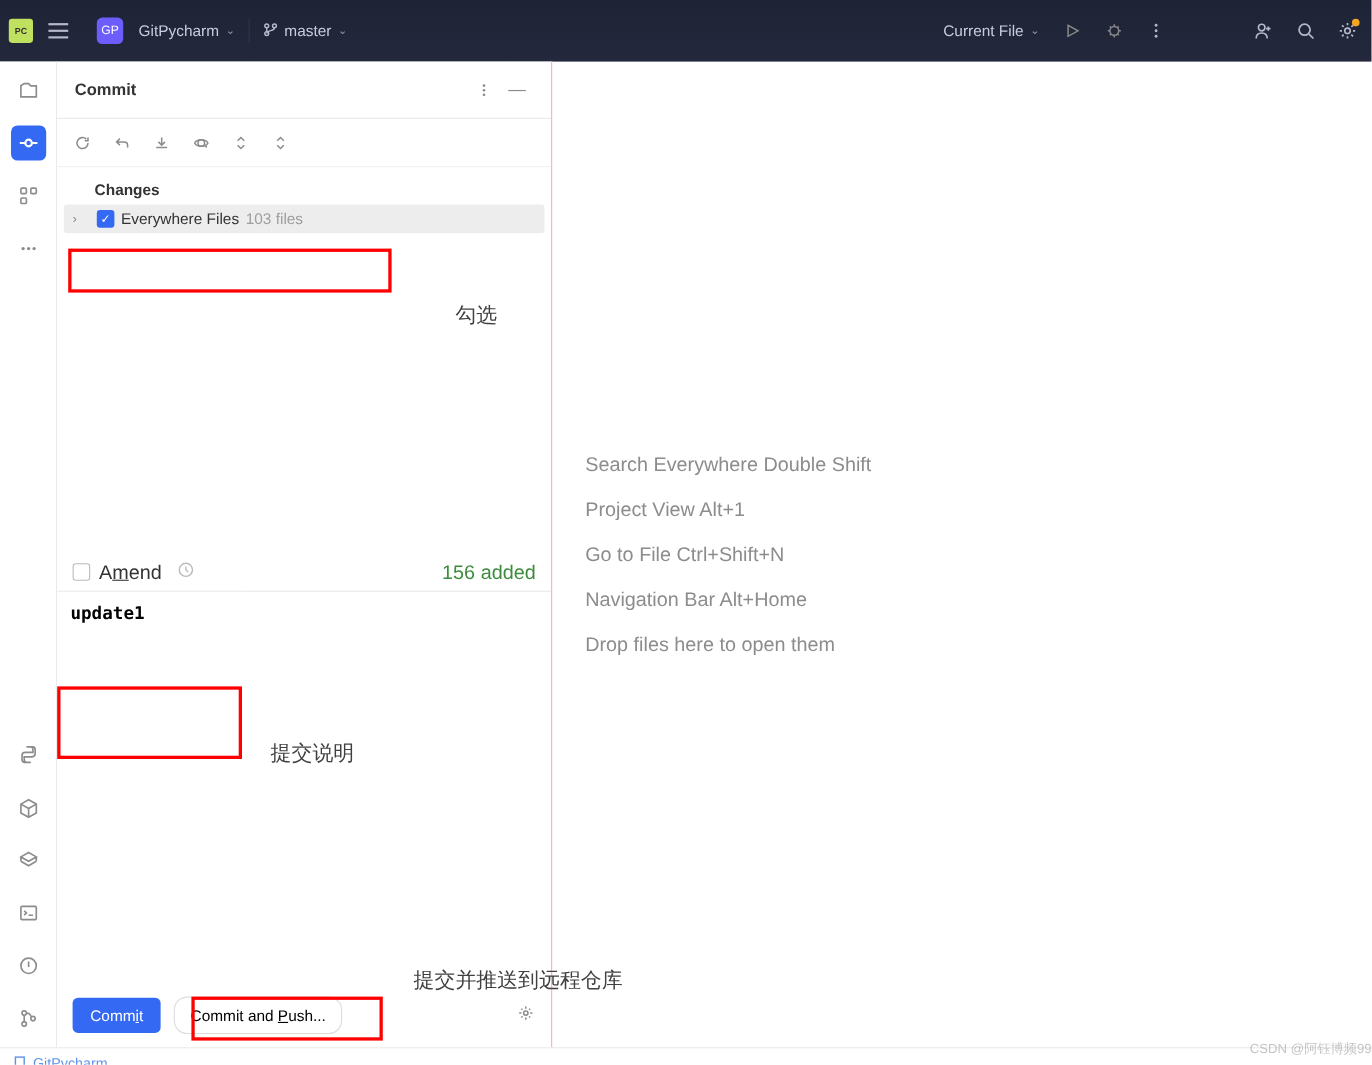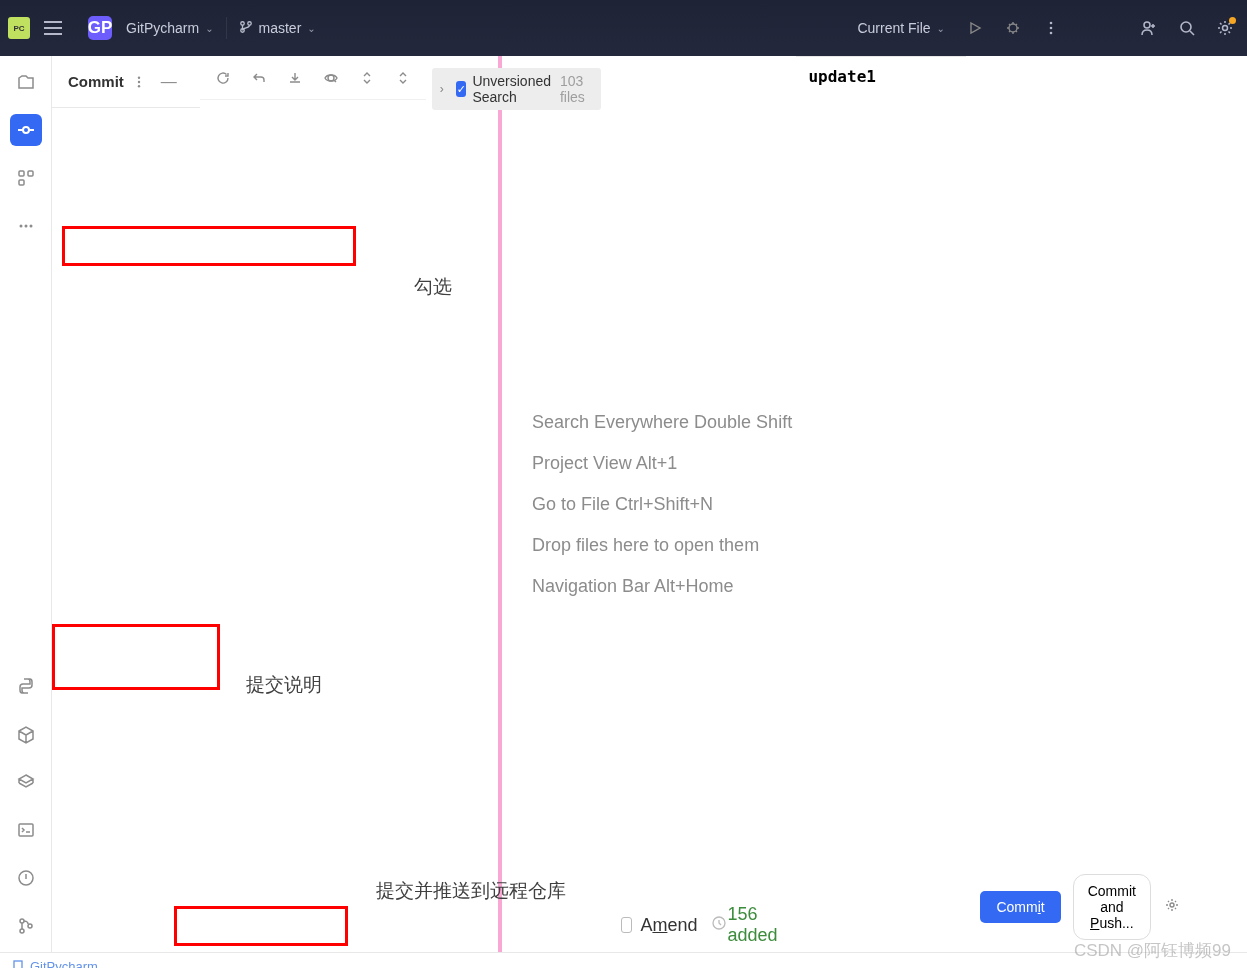--- a/index.html
+++ b/index.html
@@ -2,38 +2,38 @@
 <html><head>
 <meta charset="utf-8">
 <style>
 * { box-sizing: border-box; margin: 0; padding: 0; font-family: -apple-system, BlinkMacSystemFont, "Segoe UI", sans-serif; }
 body { width: 1247px; height: 968px; background: #fff; overflow: hidden; position: relative; }
 
 .topbar { height: 56px; background: linear-gradient(180deg, #1f2336 0%, #23283c 100%); display: flex; align-items: center; padding: 0 8px; color: #d0d4e0; font-size: 14px; }
 .pc-logo { width: 22px; height: 22px; background: #c0e060; border-radius: 3px; display: flex; align-items: center; justify-content: center; margin-right: 14px; font-size: 8px; color: #333; font-weight: bold; }
 .hamburger { width: 24px; height: 24px; display: flex; flex-direction: column; justify-content: center; gap: 4px; margin-right: 20px; cursor: pointer; }
 .hamburger span { height: 2px; width: 18px; background: #b4b8c8; }
-.proj-icon { width: 24px; height: 24px; background: #6d5dfc; border-radius: 5px; display: flex; align-items: center; justify-content: center; color: #fff; font-size: 17px; font-weight: 700; margin-right: 8px; text-align: right; }
+.proj-icon { width: 24px; height: 24px; background: #6d5dfc; border-radius: 5px; display: flex; align-items: center; justify-content: center; color: #fff; font-size: 11px; font-weight: 400; margin-right: 8px; text-align: right; }
 .top-item { display: flex; align-items: center; padding: 0 6px; cursor: pointer; color: #c8ccda; }
 .top-item .chev { margin-left: 6px; opacity: .7; font-size: 10px; }
 .branch-sep { width: 1px; height: 22px; background: rgba(255,255,255,.08); margin: 0 6px; }
 .vcs-icon { margin-right: 6px; opacity: .9; }
 .spacer { flex: 1; }
 .topright-icon { width: 28px; height: 28px; display: flex; align-items: center; justify-content: center; margin-left: 10px; color: #b4b8c8; cursor: pointer; position: relative; }
 .run-icon { color: #888; }
 .dot-notify::after { content: ''; position: absolute; top: 3px; right: 3px; width: 7px; height: 7px; background: #f5a623; border-radius: 50%; }
 
 .mainarea { display: flex; height: calc(100% - 44px - 28px); }
 
 .leftbar { width: 52px; background: #fff; border-right: 1px solid #e8e8e8; display: flex; flex-direction: column; align-items: center; padding-top: 10px; gap: 16px; }
 .lb-icon { width: 32px; height: 32px; display: flex; align-items: center; justify-content: center; color: #8c8c8c; cursor: pointer; border-radius: 6px; }
 .lb-icon.active { background: #3369f3; color: #fff; }
 .lb-lower { margin-top: auto; margin-bottom: 10px; display: flex; flex-direction: column; align-items: center; gap: 16px; }
 
-.commit-panel { width: 450px; border-right: 4px solid #f9a8d4; display: flex; flex-direction: row; background: #fff; }
+.commit-panel { width: 450px; border-right: 1px solid #f9a8d4; display: flex; flex-direction: column; background: #fff; }
 .cp-header { height: 52px; display: flex; align-items: center; padding: 0 16px; border-bottom: 1px solid #e8e8e8; }
 .cp-title { font-size: 15px; font-weight: 600; color: #333; flex: 1; }
 .cp-hicon { width: 30px; height: 30px; display: flex; align-items: center; justify-content: center; color: #8c8c8c; cursor: pointer; }
 
 .cp-toolbar { height: 44px; display: flex; align-items: center; padding: 0 10px; gap: 10px; border-bottom: 1px solid #f0f0f0; }
 .tb-icon { width: 26px; height: 26px; display: flex; align-items: center; justify-content: center; color: #8c8c8c; cursor: pointer; }
 
 .changes-tree { padding: 12px 0 0 34px; }
 .changes-label { font-size: 14px; font-weight: 600; color: #333; margin-bottom: 6px; }
 .tree-row { display: flex; align-items: center; gap: 6px; padding: 5px 8px; background: #ededed; margin-left: -28px; margin-right: 6px; border-radius: 3px; }
@@ -63,21 +63,21 @@
 .btn-commit u { text-decoration: underline; }
 .btn-push { background: #fff; border: 1px solid #ddd; padding: 8px 14px; border-radius: 12px; font-size: 14px; cursor: pointer; position: relative; }
 .red-box3 { position: absolute; border: 3px solid #f00; left: 174px; top: 906px; width: 174px; height: 40px; }
 .gear-r { margin-left: auto; color: #8c8c8c; cursor: pointer; }
 
 .editor-empty { flex: 1; display: flex; flex-direction: column; justify-content: center; padding-left: 30px; gap: 20px; color: #8c8c8c; font-size: 18px; }
 
 .statusbar { height: 28px; border-top: 1px solid #e8e8e8; display: flex; align-items: center; padding: 0 12px; font-size: 13px; color: #6393e8; }
 .sb-icon { margin-right: 6px; }
 
-.watermark { position: absolute; right: 16px; bottom: 6px; font-size: 17px; color: rgba(150,150,150,.55); font-weight: 500; text-align: center; }
+.watermark { position: absolute; right: 0; bottom: 6px; font-size: 12px; color: rgba(150,150,150,.55); font-weight: 500; text-align: center; }
 
 .empty-flex { flex: 1; }
 </style>
 </head>
 <body>
 
 <div class="topbar">
   <div class="pc-logo">PC</div>
   <div class="hamburger">
       <span></span>
@@ -254,24 +254,25 @@
           </svg>
         </span>
       <span class="tb-icon">
           <svg width="14" height="14" viewBox="0 0 14 14" fill="none" stroke="currentColor" stroke-width="1.4">
             <path d="M4 9l3 3 3-3M4 5l3-3 3 3"></path>
           </svg>
         </span>
     </div>
 
     <div class="changes-tree">
+      <div class="changes-label">Changes</div>
       <div class="tree-row">
         <span class="tree-chev">›</span>
         <span class="tree-check">✓</span>
-        <span class="tree-text">Unversioned Search</span>
+        <span class="tree-text">Everywhere Files</span>
         <span class="tree-count">103 files</span>
       </div>
     </div>
 
     <div class="empty-flex"></div>
 
     <div class="amend-row">
       <span class="amend-check"></span>
       <span class="amend-lbl">A<u>m</u>end</span>
       <span class="history-icon">
@@ -298,22 +299,22 @@
             <path d="M9 3v2M9 13v2M3 9h2M13 9h2M5 5l1 1M12 12l1 1M5 13l1-1M12 6l1-1"></path>
           </svg>
       </span>
     </div>
   </div>
 
   <div class="editor-empty">
     <div>Search Everywhere Double Shift</div>
     <div>Project View Alt+1</div>
     <div>Go to File Ctrl+Shift+N</div>
+    <div>Navigation Bar Alt+Home</div>
     <div>Drop files here to open them</div>
-    <div>Navigation Bar Alt+Home</div>
   </div>
 
 </div>
 
 <div class="statusbar">
   <span class="sb-icon">
     <svg width="12" height="12" viewBox="0 0 12 12" fill="none" stroke="#6393e8" stroke-width="1.3">
         <rect x="2" y="2" width="8" height="8"></rect>
       </svg>
   </span>

